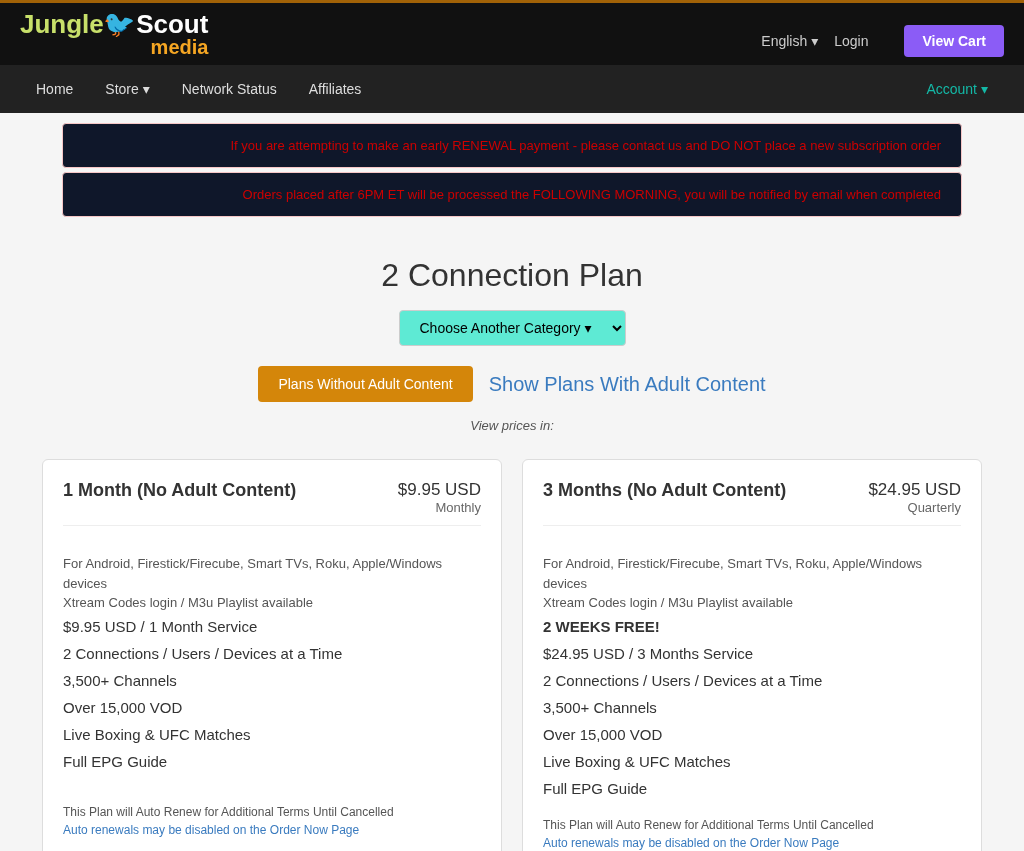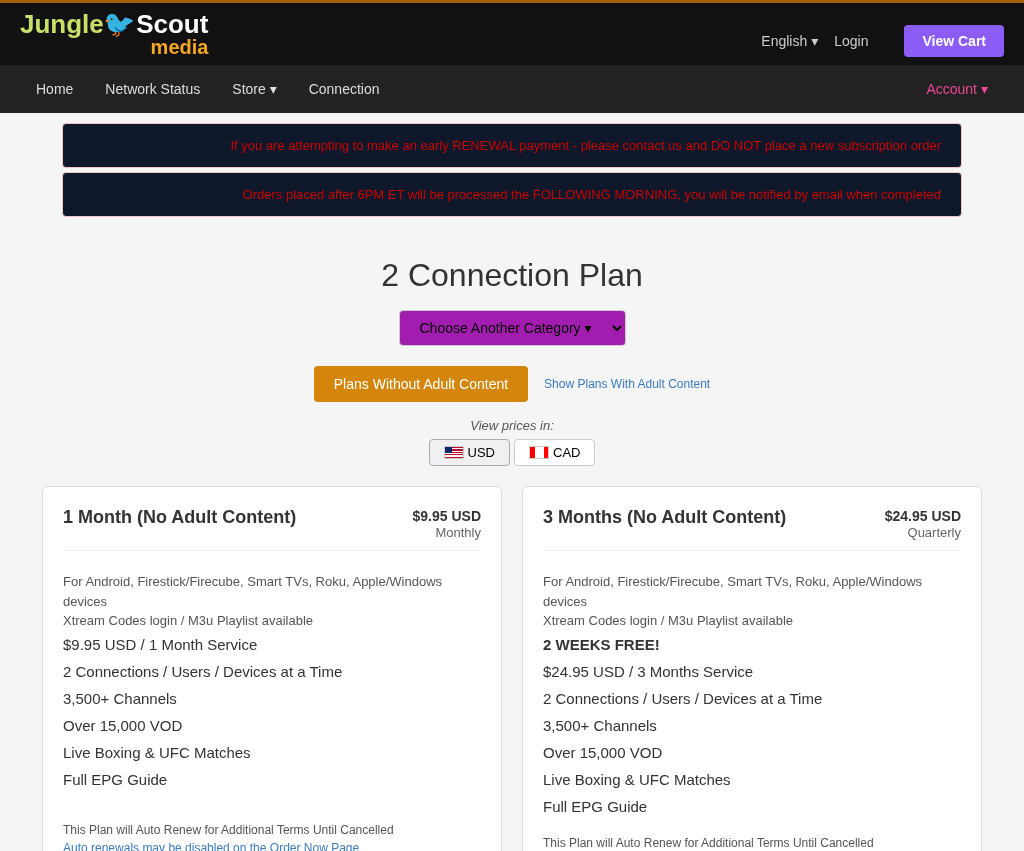--- a/index.html
+++ b/index.html
@@ -78,21 +78,21 @@
       display: flex;
       align-items: center;
       gap: 4px;
       text-decoration: none;
     }
     .nav-right {
       display: flex;
       align-items: center;
     }
     .account-btn {
-      color: #ec4899;
+      color: #14b8a6;
       font-size: 14px;
       padding: 16px 16px;
       cursor: pointer;
       display: flex;
       align-items: center;
       gap: 4px;
       background: none;
       border: none;
     }
 
@@ -123,21 +123,21 @@
       margin: 20px 0 16px 0;
     }
 
     .category-select {
       display: block;
       margin: 0 auto 20px auto;
       padding: 8px 16px;
       font-size: 14px;
       border: 1px solid #ccc;
       border-radius: 4px;
-      background: #a21caf;
+      background: #5eead4;
       cursor: pointer;
       min-width: 200px;
     }
 
     .filter-row {
       display: flex;
       justify-content: center;
       align-items: center;
       gap: 16px;
       margin-bottom: 16px;
@@ -148,21 +148,21 @@
       color: #fff;
       border: none;
       padding: 10px 20px;
       border-radius: 4px;
       font-size: 14px;
       cursor: pointer;
     }
 
     .show-adult-link {
       color: #3a7bbf;
-      font-size: 12px;
+      font-size: 20px;
       cursor: pointer;
       text-decoration: none;
     }
 
     .currency-row {
       display: flex;
       flex-direction: column;
       align-items: center;
       margin-bottom: 20px;
     }
@@ -256,38 +256,38 @@
       border: 1px solid #ddd;
       border-radius: 6px;
       padding: 20px;
       position: relative;
     }
 
     .plan-header {
       display: flex;
       justify-content: space-between;
       align-items: flex-start;
-      margin-bottom: 21px;
+      margin-bottom: 28px;
       padding-bottom: 10px;
       border-bottom: 1px solid #eee;
     }
 
     .plan-name {
       font-size: 18px;
       font-weight: bold;
       color: #333;
     }
 
     .plan-price {
       text-align: right;
     }
 
     .plan-price-amount {
-      font-size: 14px;
-      font-weight: bold;
+      font-size: 17px;
+      font-weight: normal;
       color: #333;
     }
 
     .plan-price-period {
       font-size: 13px;
       color: #666;
       display: block;
       text-align: right;
     }
 
@@ -339,23 +339,23 @@
   <div class="header-right">
     <button class="lang-btn">English ▾</button>
     <button class="login-btn">Login</button>
     <button class="view-cart-btn">View Cart</button>
   </div>
 </div>
 
 <nav class="nav-bar">
   <div class="nav-left">
     <a class="nav-item">Home</a>
+    <a class="nav-item">Store ▾</a>
     <a class="nav-item">Network Status</a>
-    <a class="nav-item">Store ▾</a>
-    <a class="nav-item">Connection</a>
+    <a class="nav-item">Affiliates</a>
   </div>
   <div class="nav-right">
     <button class="account-btn">
       <span>Account</span> ▾
     </button>
   </div>
 </nav>
 
 <div style="max-width:980px; margin: 10px auto 0 auto; padding: 0 20px;">
   <div class="alert-bar">If you are attempting to make an early RENEWAL payment - please contact us and DO NOT place a new subscription order</div>
@@ -372,30 +372,20 @@
     </select>
   </div>
 
   <div class="filter-row">
     <button class="btn-no-adult">Plans Without Adult Content</button>
     <a class="show-adult-link">Show Plans With Adult Content</a>
   </div>
 
   <div class="currency-row">
     <span class="currency-label">View prices in:</span>
-    <div class="currency-buttons">
-      <button class="currency-btn active">
-        <span class="flag-usd"></span>
-        <span>USD</span>
-      </button>
-      <button class="currency-btn">
-        <span class="flag-cad"></span>
-        <span>CAD</span>
-      </button>
-    </div>
   </div>
 
   <div class="plans-grid">
 
     <div class="plan-card">
       <div class="plan-header">
         <span class="plan-name">1 Month (No Adult Content)</span>
         <div class="plan-price">
           <span class="plan-price-amount">$9.95 USD</span>
           <span class="plan-price-period">Monthly</span>

